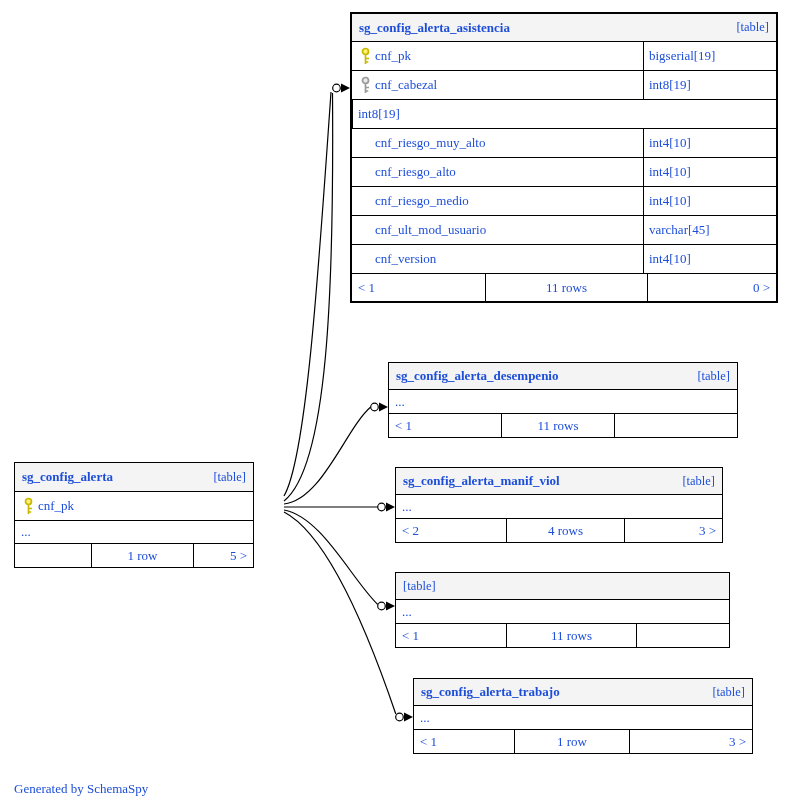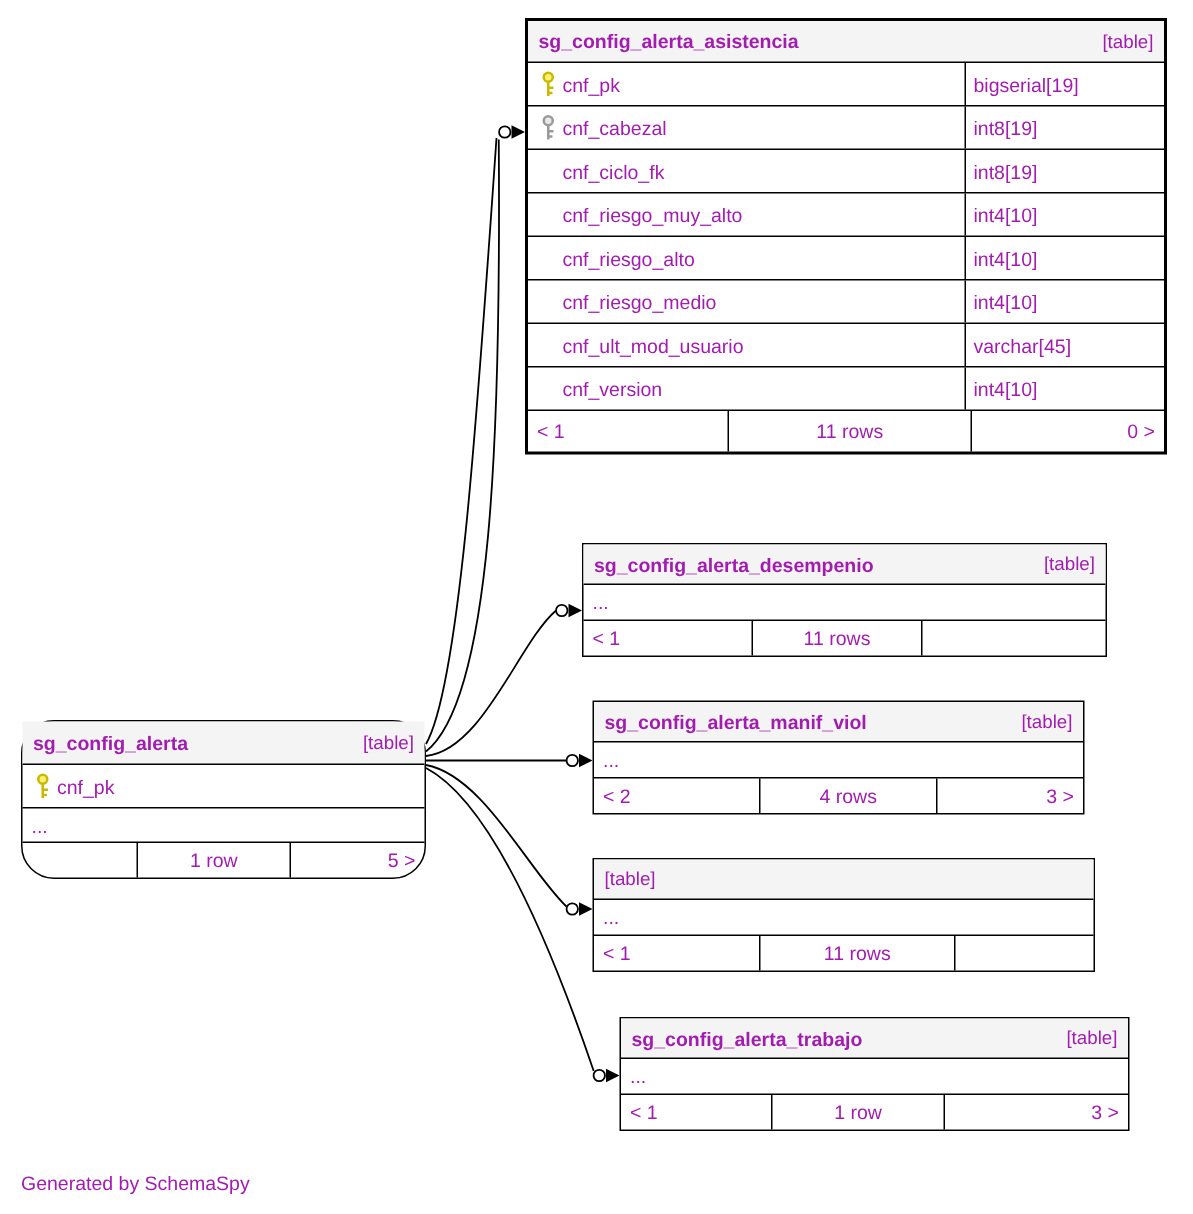--- a/index.html
+++ b/index.html
@@ -6,21 +6,21 @@
     --header-bg:#f4f4f4;
     --border:#000000;
     --pk-key:#c9b800;
     --pk-key-fill:#fff171;
     --fk-key:#9a9a9a;
     --fk-key-fill:#e9e9e9;
   }
   html,body{margin:0;padding:0;background:#ffffff;}
   #canvas{
     position:relative;width:795px;height:809px;background:#ffffff;overflow:hidden;
-    font-family:Liberation Sans, sans-serif;font-size:13px;color:#a21caf;
+    font-family:Liberation Serif, serif;font-size:13px;color:#1d4ed8;
   }
   #edges{position:absolute;left:0;top:0;width:795px;height:809px;pointer-events:none;}
 
   .tbl{position:absolute;box-sizing:border-box;border:1px solid var(--border);background:#fff;}
   .tbl.thick{border-width:2px;}
   .hdr{display:flex;justify-content:space-between;align-items:center;background:var(--header-bg);
        border-bottom:1px solid var(--border);padding:0 7px;box-sizing:border-box;}
   .ttl{font-weight:bold;white-space:nowrap;}
   .tag{font-size:12.5px;white-space:nowrap;margin-left:0;}
   .row{display:flex;align-items:stretch;border-bottom:1px solid var(--border);box-sizing:border-box;}
@@ -49,21 +49,21 @@
   #t-asistencia .ftr{height:27px;}
 
   #t-desempenio{left:388px;top:362px;width:350px;}
   #t-manifviol{left:395px;top:467px;width:328px;}
   #t-sobreedad{left:395px;top:572px;width:335px;}
   #t-trabajo{left:413px;top:678px;width:340px;}
   .smalltbl .hdr{height:27px;}
   .smalltbl .ellip{height:24px;}
   .smalltbl .ftr{height:23px;}
 
-  #t-alerta{left:14px;top:480px;width:270px;border-radius:22px;}
+  #t-alerta{left:14px;top:462px;width:240px;}
   #t-alerta .hdr{height:29px;}
   #t-alerta .row{height:29px;}
   #t-alerta .ellip{height:23px;}
   #t-alerta .ftr{height:23px;}
 
   #credit{position:absolute;left:14px;top:781px;font-size:13px;}
 </style>
 </head>
 <body>
 
@@ -121,24 +121,20 @@
           <svg width="11" height="18" viewBox="0 0 11 18">
               <circle cx="5.5" cy="4.5" r="3" stroke-width="1.7"></circle>
               <path d="M5.5 7.5 V17 M5.5 11.5 H9 M5.5 15 H8.3" fill="none" stroke-width="1.7"></path>
             </svg>
         </span>
         <span>cnf_cabezal</span>
       </span>
       <span class="ctype">int8[19]</span>
     </div>
     <div class="row">
-      <span class="cname">
-          <span class="keyslot"></span>
-          <span>cnf_ciclo_fk</span>
-        </span>
       <span class="ctype">int8[19]</span>
     </div>
     <div class="row">
       <span class="cname">
           <span class="keyslot"></span>
           <span>cnf_riesgo_muy_alto</span>
         </span>
       <span class="ctype">int4[10]</span>
     </div>
     <div class="row">

